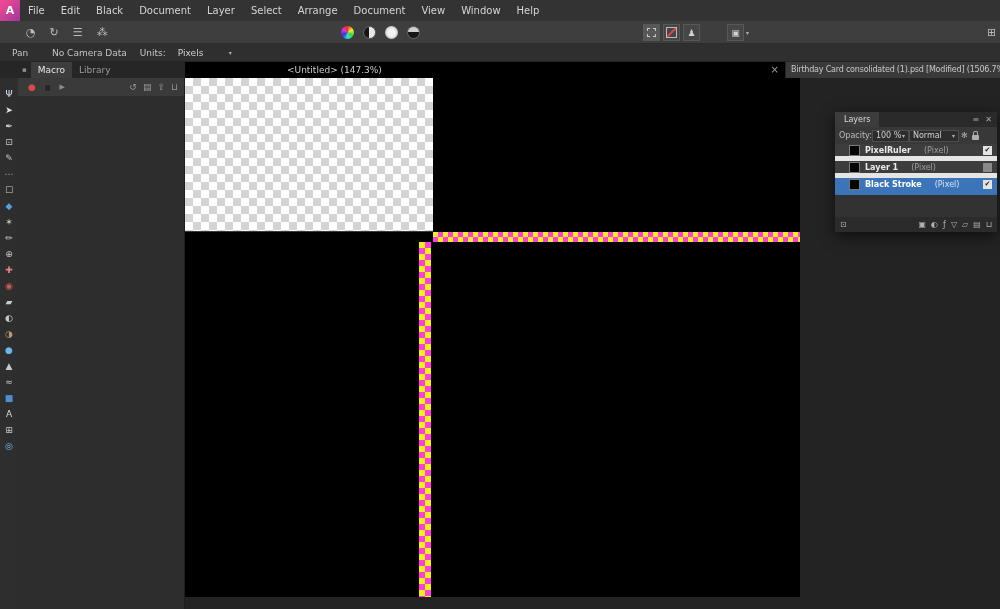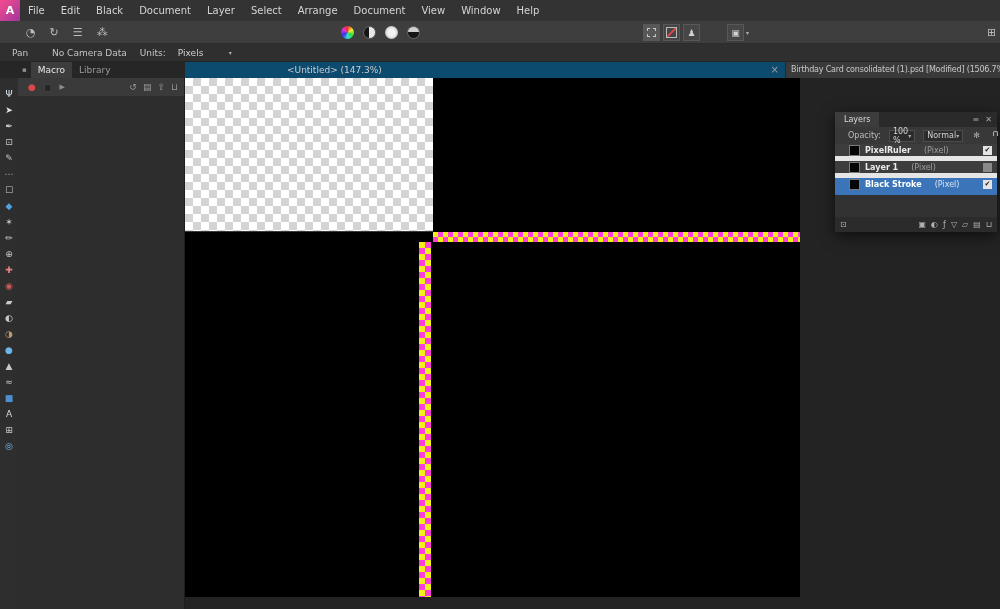--- a/index.html
+++ b/index.html
@@ -36,21 +36,21 @@
   .ctx-cam{margin-left:26px;white-space:nowrap}
   .ctx-units{margin-left:13px}
   .ctx-dd{margin-left:8px;width:62px;height:13px;display:flex;align-items:center;justify-content:space-between;padding:0 4px;color:#d0d0d0}
 
   
   .tabrow{position:absolute;left:0;top:62px;width:1000px;height:16px;background:#262626;z-index:27}
   .panel-tabs{position:absolute;left:22px;top:0;height:16px;display:flex;align-items:center}
   .ptab-marker{color:#8a8a8a;font-size:7px;margin-right:4px}
   .ptab{font-size:9px;padding:0 7px;line-height:16px;color:#9a9a9a}
   .ptab.active{background:#3d3d3d;color:#e6e6e6}
-  .doc-tab{position:absolute;left:185px;top:0;width:600px;height:16px;background:#0c4a6e}
+  .doc-tab{position:absolute;left:185px;top:0;width:600px;height:16px;background:#000000}
   .doc-tab-label{position:absolute;left:102px;top:0;line-height:16px;font-size:9px;color:#cccccc;white-space:nowrap}
   .doc-tab-close{position:absolute;right:6px;top:0;line-height:16px;font-size:10px;color:#9c9c9c}
   .bg-tab{position:absolute;left:786px;top:0;width:214px;height:16px;background:#3a3a3a;line-height:16px;font-size:8px;letter-spacing:-0.2px;color:#c8c8c8;padding-left:5px;white-space:nowrap;overflow:hidden}
 
   
   .toolscol{position:absolute;left:0;top:78px;width:18px;height:531px;background:#2e2e2e;display:flex;flex-direction:column;align-items:center;padding-top:8px;z-index:26}
   .tool{height:16px;width:18px;display:flex;align-items:center;justify-content:center;font-size:9px}
 
   
   .macropanel{position:absolute;left:18px;top:78px;width:167px;height:531px;background:#2d2d2d;border-right:1px solid #1e1e1e;z-index:25}
@@ -66,21 +66,21 @@
   .doc{position:absolute;left:0;top:0;width:615px;height:519px;background:#000}
   .checker-white{position:absolute;left:0;top:0;width:248px;height:154px;background-color:#ffffff;background-image:conic-gradient(#d4d4d4 25%,transparent 0 50%,#d4d4d4 0 75%,transparent 0);background-size:16px 16px;border-bottom:1px solid #3a3a3a}
   .strip-h{position:absolute;left:248px;top:154px;width:367px;height:10px;background-color:#f2ef1a;background-image:conic-gradient(#ff3fd8 25%,transparent 0 50%,#ff3fd8 0 75%,transparent 0);background-size:10px 10px}
   .strip-v{position:absolute;left:234px;top:164px;width:12px;height:355px;background-color:#f2ef1a;background-image:conic-gradient(#ff3fd8 25%,transparent 0 50%,#ff3fd8 0 75%,transparent 0);background-size:12px 12px}
 
   
   .layers{position:absolute;left:835px;top:112px;width:162px;background:#373737;box-shadow:0 4px 14px rgba(0,0,0,.6);z-index:40;font-size:8px}
   .layers-title{height:15px;background:#2a2a2a;display:flex;align-items:center}
   .layers-tab{background:#3c3c3c;color:#dadada;padding:0 9px;line-height:15px;font-size:8px}
   .layers-title-icons{margin-left:auto;display:flex;gap:6px;padding-right:5px;color:#a8a8a8;font-size:8px}
-  .layers-controls{height:17px;background:#383838;display:flex;align-items:center;padding:0 13px;gap:8px;color:#bdbdbd}
+  .layers-controls{height:17px;background:#383838;display:flex;align-items:center;padding:0 4px;gap:0;color:#bdbdbd}
   .dd{background:#2c2c2c;border:1px solid #4d4d4d;height:12px;display:flex;align-items:center;justify-content:space-between;padding:0 3px;color:#d2d2d2}
   .dd-op{width:37px}
   .dd-blend{width:50px}
   .gear{color:#b0b0b0;font-size:8px;margin-left:2px}
   .lock{position:relative;width:7px;height:5px;background:#b0b0b0;border-radius:1px;margin-left:4px;margin-top:3px}
   .lock::before{content:"";position:absolute;top:-4px;left:1px;width:3px;height:4px;border:1px solid #b0b0b0;border-bottom:none;border-radius:2px 2px 0 0}
   .layer-row{height:17px;display:flex;align-items:center;background:#3d3d3d;border-bottom:5px solid #e5e5e5;padding-left:14px}
   .layer-row.selected{background:#3b74b8;border-bottom-color:#3b74b8}
   .thumb{width:11px;height:11px;background:#060606;border:1px solid #787878;margin-right:5px;flex:none}
   .layer-name{font-weight:bold;color:#eaeaea;font-size:8px;white-space:nowrap}

